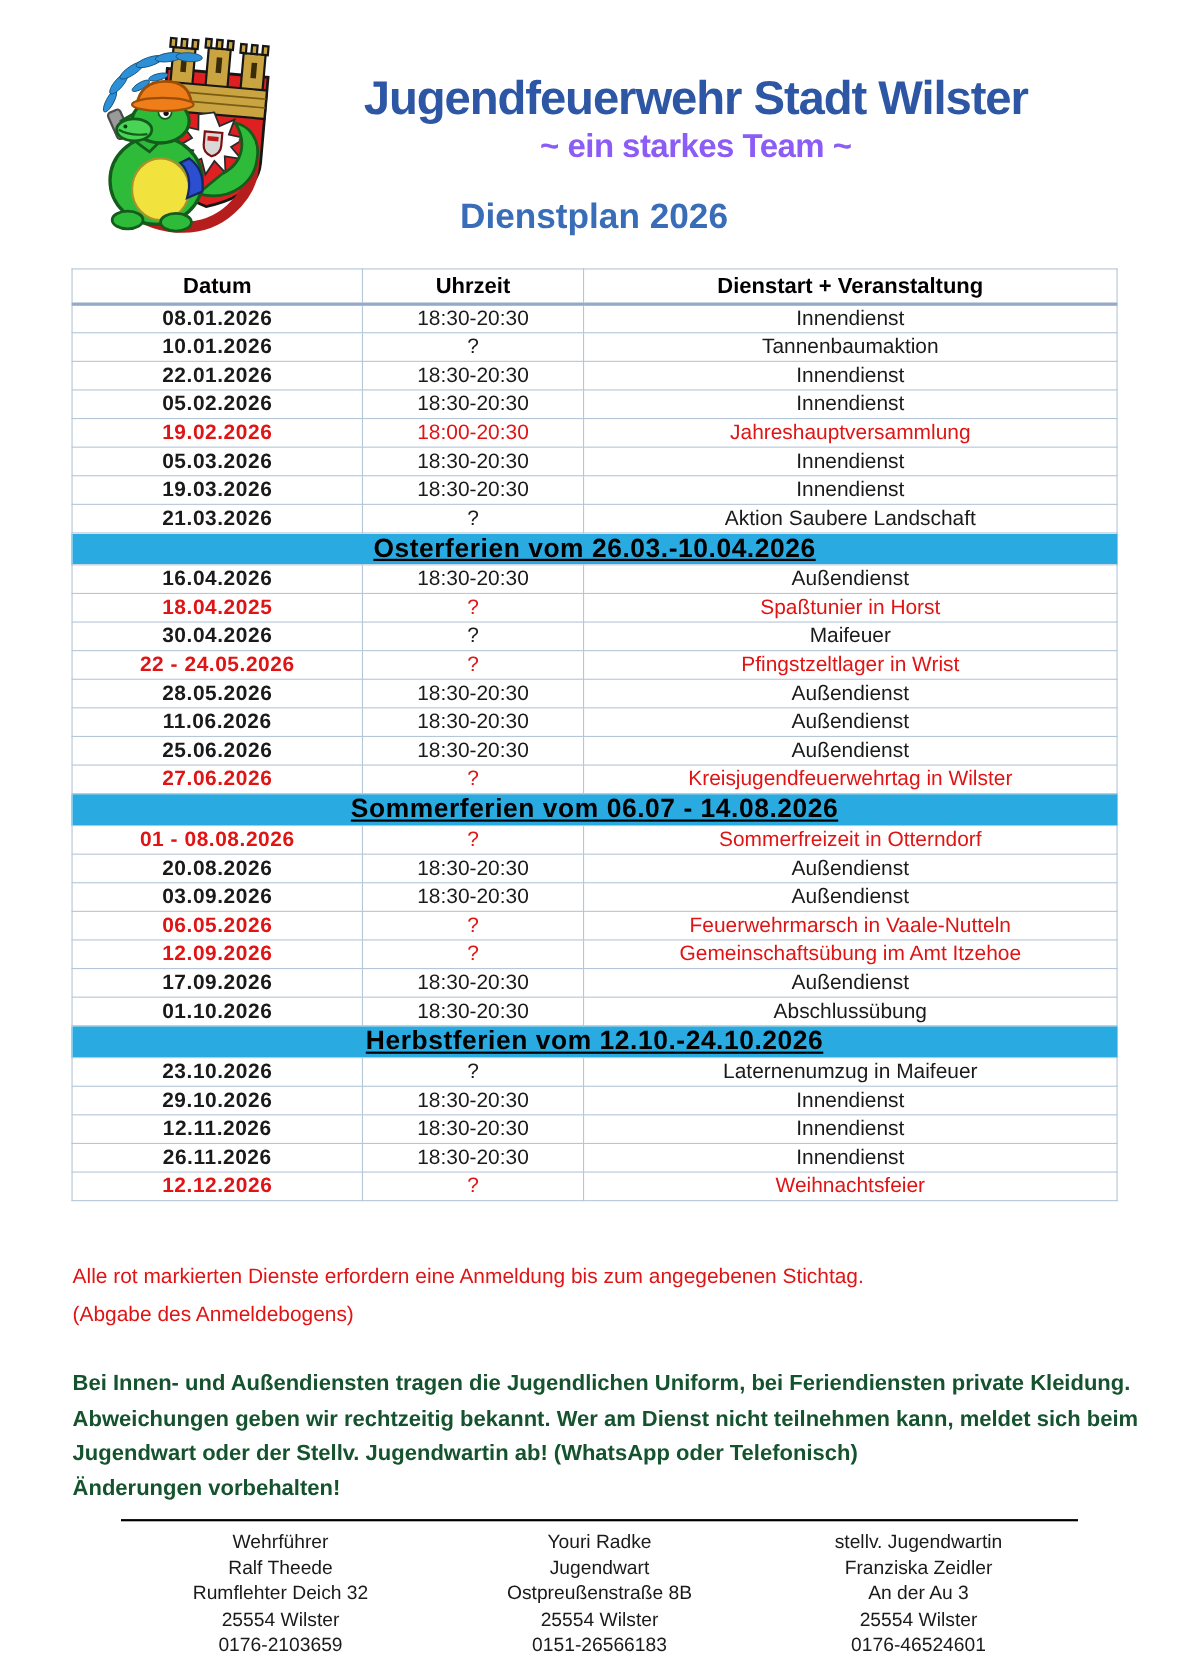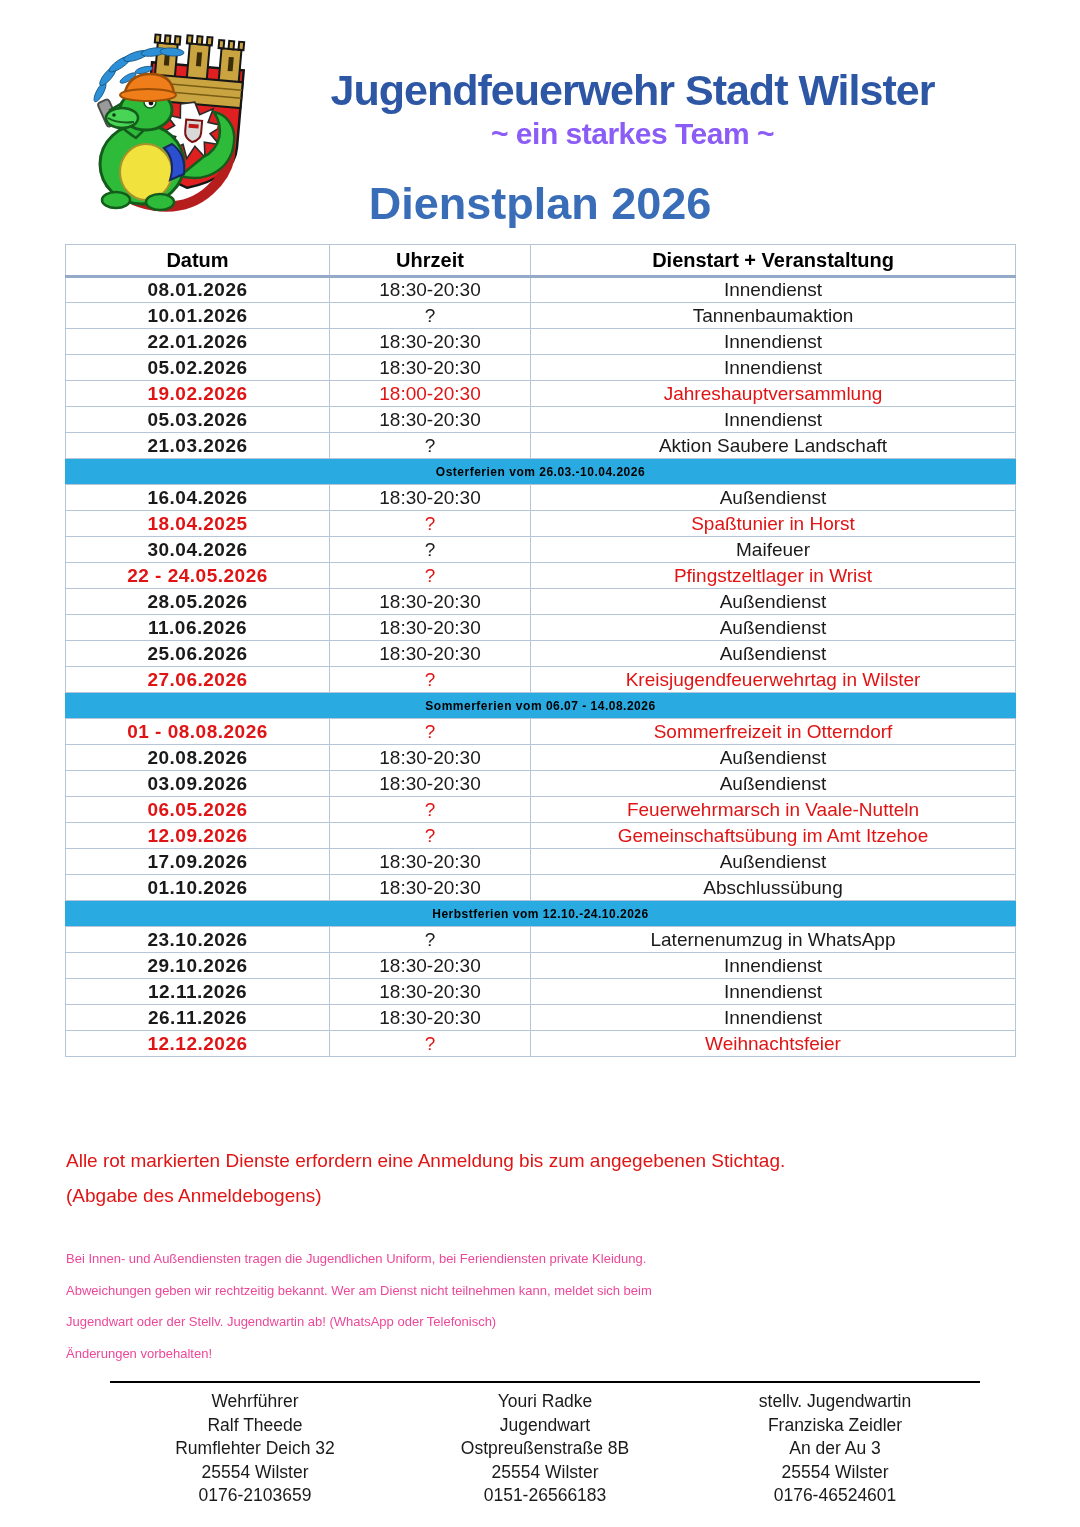--- a/index.html
+++ b/index.html
@@ -23,21 +23,21 @@
   .main-title {
     font-size:43px; font-weight:bold; letter-spacing:-1px;
     color:#2d56a4; line-height:1.15;
   }
   .sub-title {
     font-size:30px; font-weight:bold; letter-spacing:-0.5px;
     color:#8b5cf6; line-height:1.2; margin-top:1px;
   }
   .plan-title {
     position:absolute; left:0; right:0; top:178px; text-align:center;
-    font-size:45px; color:#3a6db8; letter-spacing:0px; font-weight:600;
+    font-size:32px; color:#3a6db8; letter-spacing:0px; font-weight:600;
   }
 
   
   table.schedule {
     position:absolute; left:65px; top:244px;
     width:950px; border-collapse:collapse; table-layout:fixed;
   }
   table.schedule col.c1 { width:264px; }
   table.schedule col.c2 { width:201px; }
   table.schedule col.c3 { width:485px; }
@@ -50,33 +50,33 @@
     height:32px; font-size:20px; font-weight:bold; color:#000;
     border-top:1px solid #b4c6d8;
     border-bottom:3px solid #94aac8;
   }
   table.schedule td { height:26px; font-size:19px; }
   tr.entry-row td.col-datum { font-weight:bold; letter-spacing:0.5px; }
   tr.entry-row td.col-uhrzeit { font-weight:500; }
   tr.entry-row td.col-dienst { font-weight:500; }
   tr.entry-row.red td { color:#e01414; }
   tr.banner-row td {
-    background:#29abe2; color:#000; font-weight:bold; font-size:12px;
+    background:#29abe2; color:#000; font-weight:bold; font-size:24px;
     letter-spacing:0.5px;
-    border-left:1px solid #29abe2; border-right:1px solid #29abe2;
+    border-left:1px solid #29abe2; border-right:1px solid #29abe2;text-decoration:underline;
   }
 
   
   .red-note {
     position:absolute; left:66px; top:1143px;
     color:#e01414; font-size:19px; line-height:35px; font-weight:500;
   }
   .info-note {
     position:absolute; left:66px; top:1243px;
-    color:#ec4899; font-size:13px; line-height:31.5px; font-weight:400;
+    color:#14532d; font-size:20px; line-height:31.5px; font-weight:700;
   }
 
   
   .footer-rule {
     position:absolute; left:110px; top:1381px; width:870px; height:0;
     border-top:2px solid #000;
   }
   .footer {
     position:absolute; left:110px; top:1390px; width:870px;
     display:flex;
@@ -209,20 +209,25 @@
           <td class="col-datum">19.02.2026</td>
           <td class="col-uhrzeit">18:00-20:30</td>
           <td class="col-dienst">Jahreshauptversammlung</td>
         </tr>
         <tr class="entry-row">
           <td class="col-datum">05.03.2026</td>
           <td class="col-uhrzeit">18:30-20:30</td>
           <td class="col-dienst">Innendienst</td>
         </tr>
         <tr class="entry-row">
+          <td class="col-datum">19.03.2026</td>
+          <td class="col-uhrzeit">18:30-20:30</td>
+          <td class="col-dienst">Innendienst</td>
+        </tr>
+        <tr class="entry-row">
           <td class="col-datum">21.03.2026</td>
           <td class="col-uhrzeit">?</td>
           <td class="col-dienst">Aktion Saubere Landschaft</td>
         </tr>
         <tr class="banner-row">
           <td colspan="3">Osterferien vom 26.03.-10.04.2026</td>
         </tr>
         <tr class="entry-row">
           <td class="col-datum">16.04.2026</td>
           <td class="col-uhrzeit">18:30-20:30</td>
@@ -300,21 +305,21 @@
           <td class="col-datum">01.10.2026</td>
           <td class="col-uhrzeit">18:30-20:30</td>
           <td class="col-dienst">Abschlussübung</td>
         </tr>
         <tr class="banner-row">
           <td colspan="3">Herbstferien vom 12.10.-24.10.2026</td>
         </tr>
         <tr class="entry-row">
           <td class="col-datum">23.10.2026</td>
           <td class="col-uhrzeit">?</td>
-          <td class="col-dienst">Laternenumzug in WhatsApp</td>
+          <td class="col-dienst">Laternenumzug in Maifeuer</td>
         </tr>
         <tr class="entry-row">
           <td class="col-datum">29.10.2026</td>
           <td class="col-uhrzeit">18:30-20:30</td>
           <td class="col-dienst">Innendienst</td>
         </tr>
         <tr class="entry-row">
           <td class="col-datum">12.11.2026</td>
           <td class="col-uhrzeit">18:30-20:30</td>
           <td class="col-dienst">Innendienst</td>

